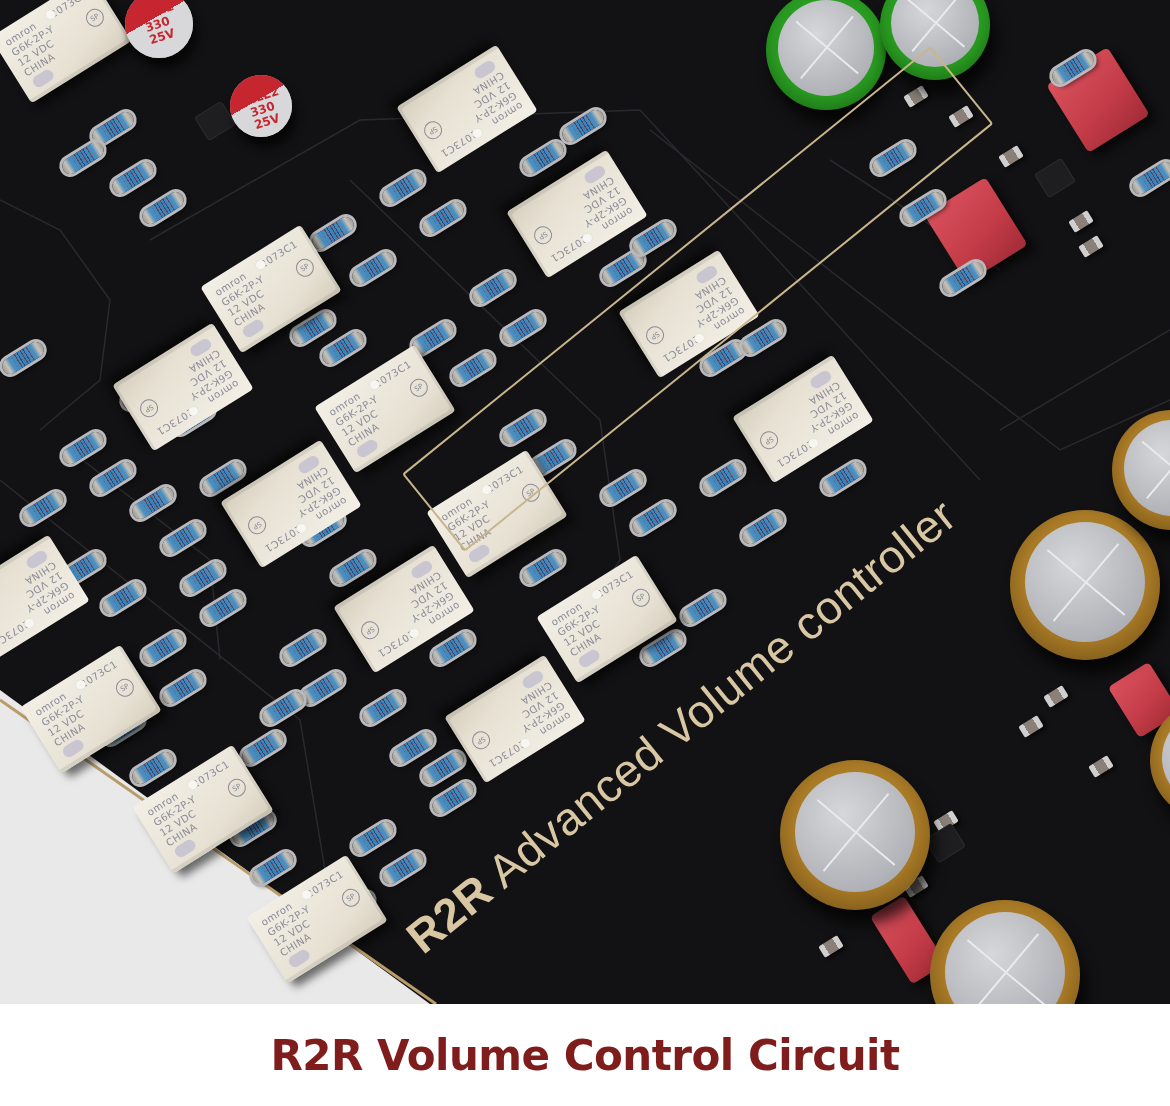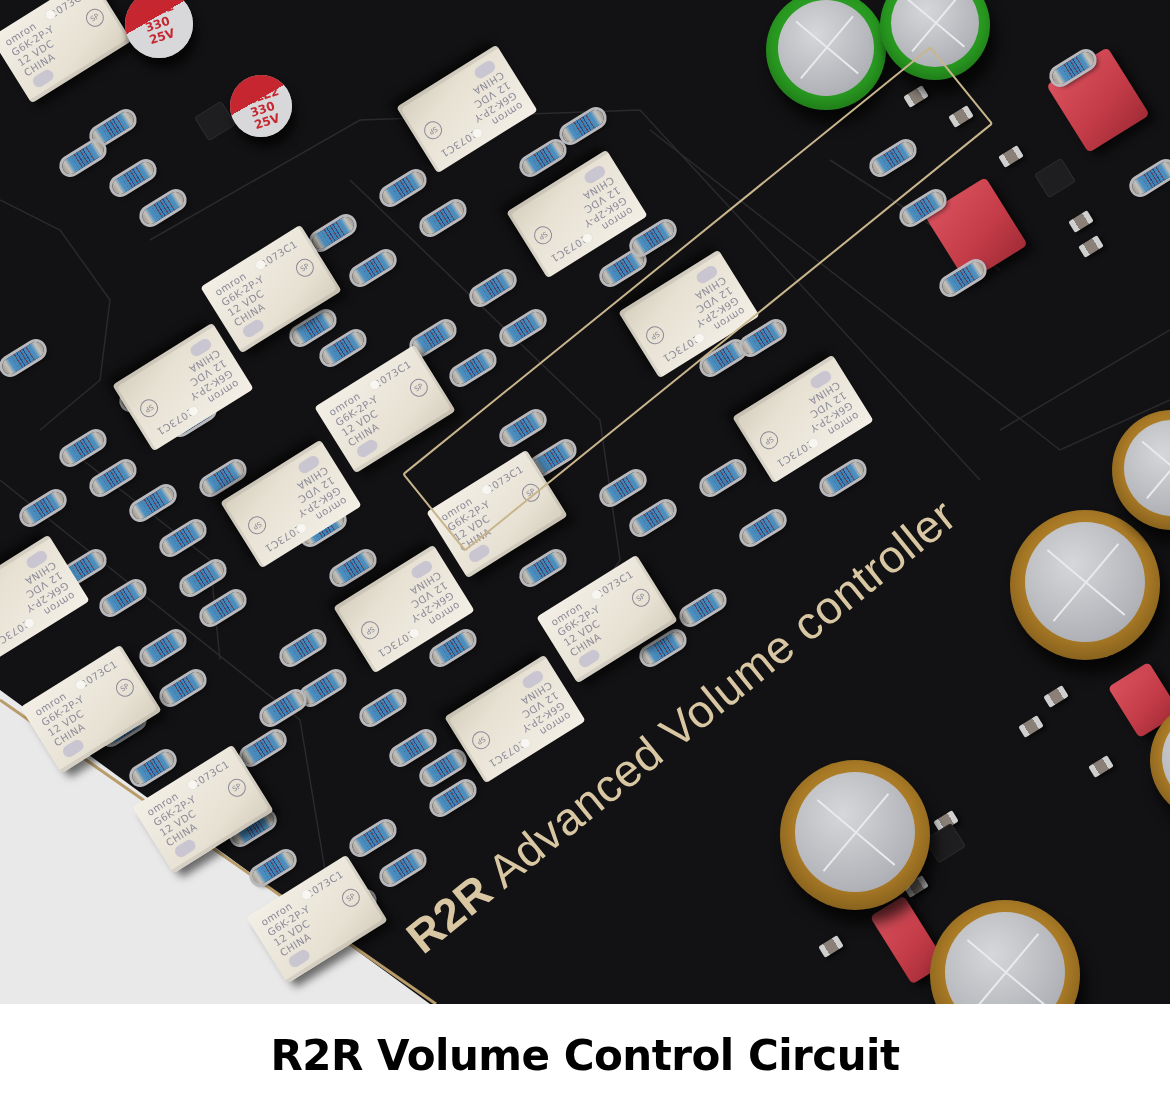--- a/index.html
+++ b/index.html
@@ -23,21 +23,21 @@
   .cap-red { background:#b9b8bb; box-shadow: 4px 10px 10px rgba(0,0,0,0.7); }
   .cap-red .label { position:absolute; left:0; top:0; width:100%; height:100%; border-radius:50%; background:linear-gradient(150deg, #c6262f 0 42%, #d8d8da 42% 100%); }
   .cap-red .txt { position:absolute; left:20px; top:14px; font-family:"DejaVu Sans", sans-serif; font-weight:bold; font-size:12px; line-height:13px; color:#c6262f; transform:rotate(-18deg); white-space:pre; }
   .film { position:absolute; background:linear-gradient(160deg,#d9515d 0%, #c23b47 60%, #a22c37 100%); border-radius:5px; box-shadow: 4px 8px 8px rgba(0,0,0,0.6); }
   .ic { position:absolute; width:30px; height:26px; background:#1e1e20; border-radius:2px; transform:rotate(-32deg); box-shadow:0 0 0 1px #2c2c2e; }
   .smd { position:absolute; width:22px; height:13px; background:linear-gradient(90deg,#cfcfcf 0 25%, #8a8078 25% 75%, #cfcfcf 75%); border-radius:2px; transform:rotate(-32deg); box-shadow:2px 3px 4px rgba(0,0,0,0.6); }
   #silk-frame { position:absolute; left:402px; top:474px; width:676px; height:96px; border:2px solid #c9b58c; border-radius:3px; transform-origin:0 0; transform: translate(0,0) rotate(-39deg); }
   #silk-text { position:absolute; left:430px; top:910px; transform-origin:0 100%; transform:rotate(-39deg); font-family:"Liberation Sans", sans-serif; font-size:46px; color:#d8c7a2; white-space:nowrap; letter-spacing:0.5px; }
   #silk-text b { font-weight:bold; }
   #caption { position:absolute; left:0; top:1004px; width:1170px; height:102px; background:#ffffff; display:flex; align-items:center; justify-content:center; }
-  #caption span { font-family:"DejaVu Sans", sans-serif; font-weight:bold; font-size:42px; color:#000000; letter-spacing:-0.5px; }
+  #caption span { font-family:"DejaVu Sans", sans-serif; font-weight:bold; font-size:42px; color:#7f1d1d; letter-spacing:-0.5px; }
 </style>
 </head>
 <body>
 
 <div id="photo">
   <svg id="board" width="1170" height="1004" viewBox="0 0 1170 1004">
     <polygon points="0,690 0,0 1170,0 1170,1004 430,1004" fill="#121214"></polygon>
     <polyline points="0,700 436,1004" fill="none" stroke="#b89d6a" stroke-width="3"></polyline>
     <g fill="none" stroke="#2a2a2e" stroke-width="1.5">
       <polyline points="0,200 60,230 110,300 100,380 40,430"></polyline>

